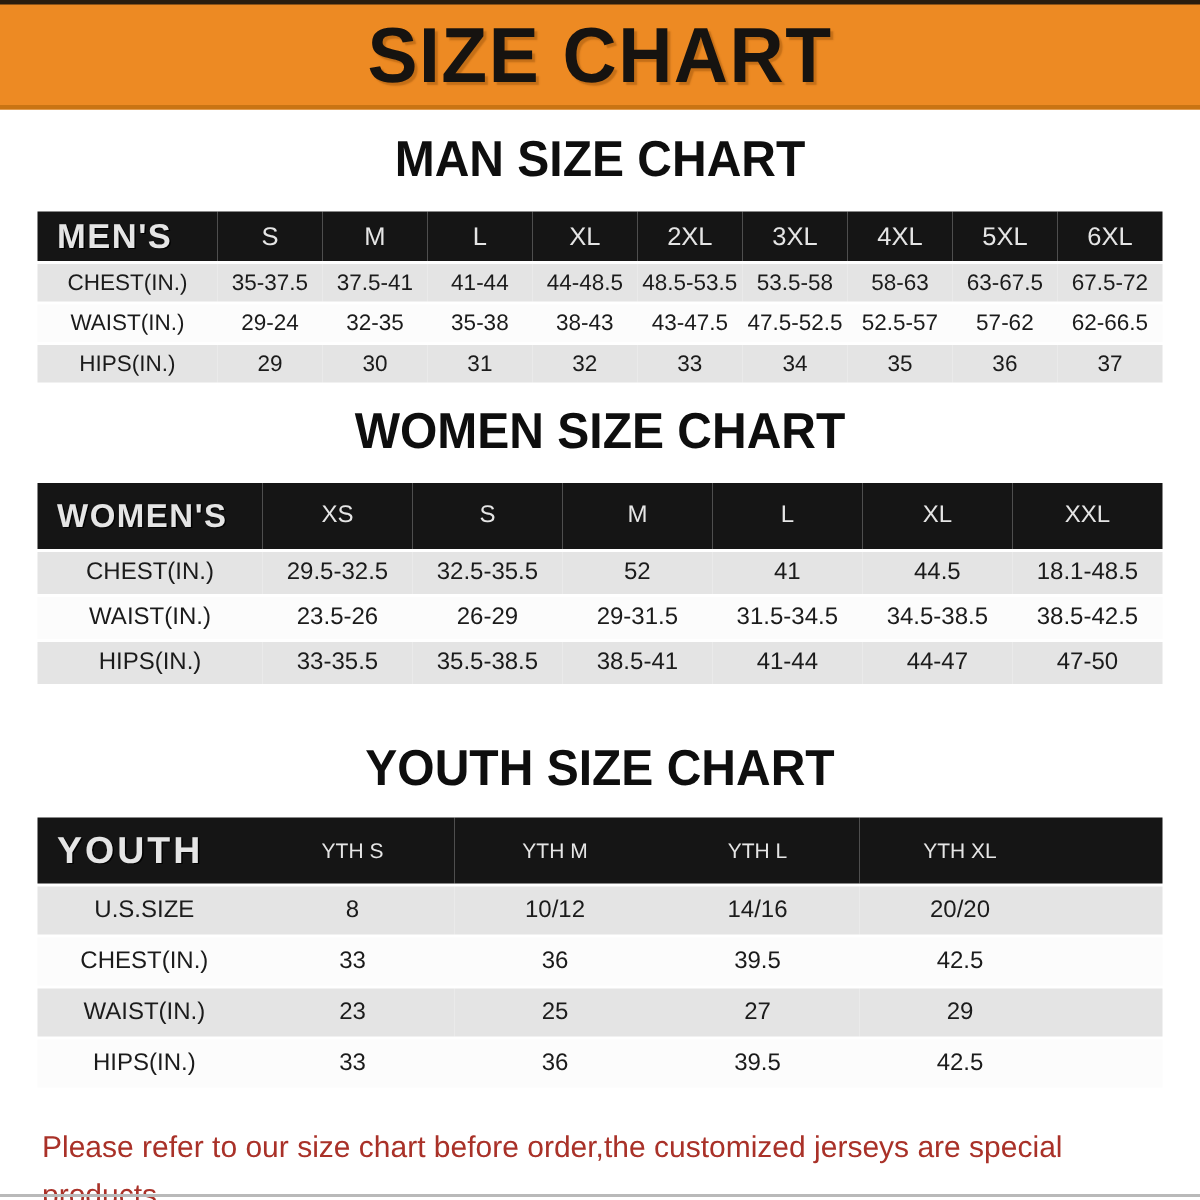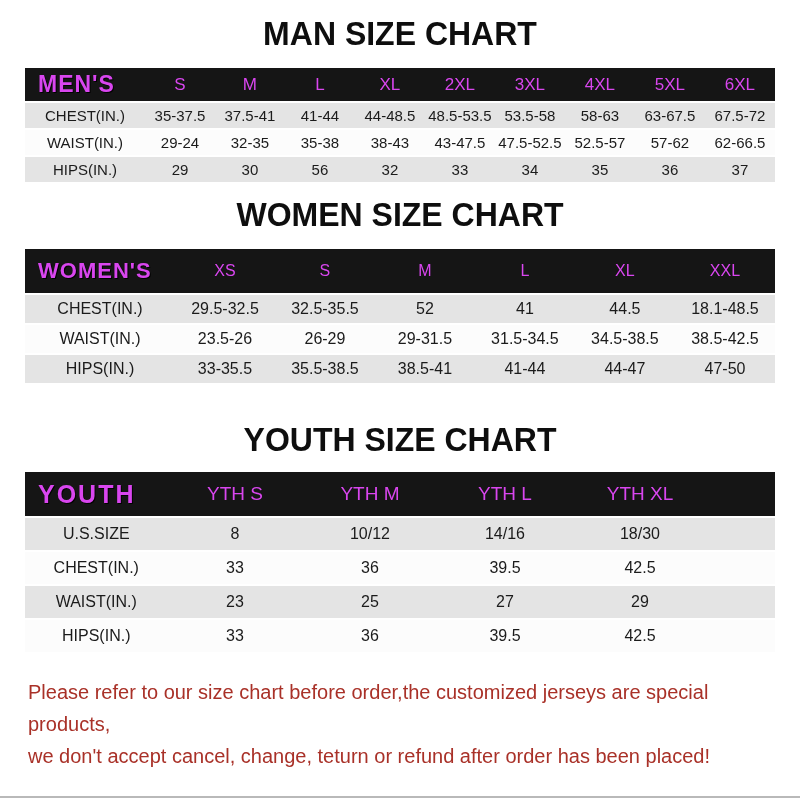--- a/index.html
+++ b/index.html
@@ -39,21 +39,21 @@
   h2.wom-h { margin: 12px 0 14px; }
   h2.yth-h { margin: 36px 0 12px; }
 
   table.chart {
     width: 750px;
     margin: 0 auto;
     border-collapse: separate;
     border-spacing: 0 2px;
     table-layout: fixed;
   }
-  tr.bar { background: var(--bar_bg, #151515); color: #d946ef; }
+  tr.bar { background: var(--bar_bg, #151515); color: #e5e5e5; }
   tr.bar th { font-weight: 400; text-align: center; }
   tr.bar th.lab {
     font-weight: 800;
     text-align: left;
     padding-left: 13px;
     letter-spacing: 1px;
     text-shadow: 1px 1px 0 rgba(0,0,0,0.9);
   }
   tr.g { background: var(--row_alt_bg, #E4E4E4); }
   tr.w { background: #FCFCFC; }
@@ -66,21 +66,21 @@
   .men tbody tr { height: 25px; }
   .men td { font-size: 15px; }
 
   .wom tr.bar { height: 44px; }
   .wom tr.bar th { font-size: 16px; }
   .wom tr.bar th.lab { font-size: 22px; }
   .wom tbody tr { height: 28px; }
   .wom td { font-size: 16px; }
 
   .yth tr.bar { height: 44px; }
-  .yth tr.bar th { font-size: 19px; }
+  .yth tr.bar th { font-size: 14px; }
   .yth tr.bar th.lab { font-size: 25px; letter-spacing: 2px; }
   .yth tbody tr { height: 32px; }
   .yth td { font-size: 16px; }
 
   .note { margin-top: 22px; padding: 0 28px; }
   .note p {
     margin: 0;
     font-size: 20px;
     line-height: 32px;
     font-weight: 500;
@@ -89,20 +89,23 @@
   .bottom-line {
     position: absolute; left: 0; right: 0; bottom: 2px;
     height: 2px; background: #b9b9b9;
   }
 </style>
 </head>
 <body>
 
 <div class="page">
 
+  <header class="banner">
+    <h1>SIZE CHART</h1>
+  </header>
 
   <section>
     <h2 class="section-heading man-h">MAN SIZE CHART</h2>
     <table class="chart men">
       <colgroup>
         <col style="width:16%">
           <col style="width:9.33%">
           <col style="width:9.33%">
           <col style="width:9.33%">
           <col style="width:9.33%">
@@ -148,21 +151,21 @@
           <td>43-47.5</td>
           <td>47.5-52.5</td>
           <td>52.5-57</td>
           <td>57-62</td>
           <td>62-66.5</td>
         </tr>
         <tr class="g">
           <td class="lab">HIPS(IN.)</td>
           <td>29</td>
           <td>30</td>
-          <td>56</td>
+          <td>31</td>
           <td>32</td>
           <td>33</td>
           <td>34</td>
           <td>35</td>
           <td>36</td>
           <td>37</td>
         </tr>
       </tbody>
     </table>
   </section>
@@ -242,21 +245,21 @@
           <th>YTH XL</th>
           <th></th>
         </tr>
       </thead>
       <tbody>
         <tr class="g">
           <td class="lab">U.S.SIZE</td>
           <td>8</td>
           <td>10/12</td>
           <td>14/16</td>
-          <td>18/30</td>
+          <td>20/20</td>
           <td></td>
         </tr>
         <tr class="w">
           <td class="lab">CHEST(IN.)</td>
           <td>33</td>
           <td>36</td>
           <td>39.5</td>
           <td>42.5</td>
           <td></td>
         </tr>

